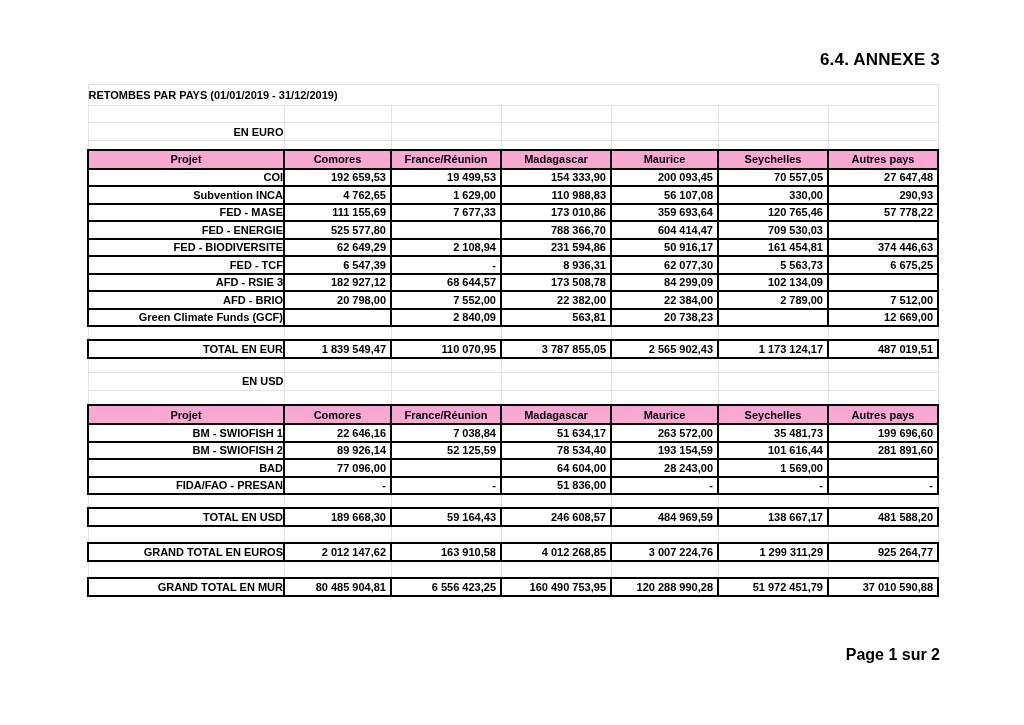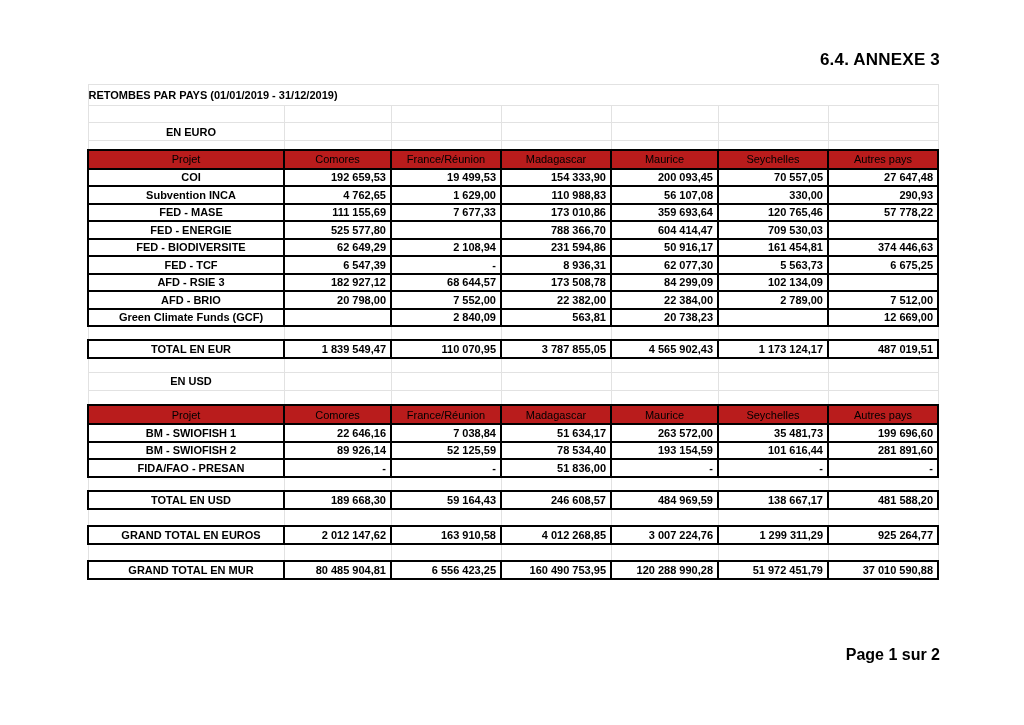--- a/index.html
+++ b/index.html
@@ -16,24 +16,24 @@
 
   
   .r-title td{height:20px;font-size:13.5px;font-weight:bold;text-align:left;border:1px solid #e2e2e2}
 
   
   .r-sp td{border:1px solid #e2e2e2}
   .r-label td{border:1px solid #e2e2e2;height:17px}
   .r-label td.lbl{font-size:10.5px;font-weight:bold;padding-left:1px}
 
   
-  .r-head td{height:17px;background:#b91c1c;border:2px solid #000;font-weight:normal;font-size:11px;text-align:center}
+  .r-head td{height:17px;background:#f9a8d4;border:2px solid #000;font-weight:bold;font-size:11px;text-align:center}
   .r-data td{height:15.5px;border:2px solid #000;font-weight:bold}
   .r-total td{height:16px;border:2px solid #000;font-weight:bold}
-  #sheet td.lbl{text-align:center;padding-left:10px}
+  #sheet td.lbl{text-align:right;padding-left:10px}
   #sheet td.num{text-align:right;padding-right:4px}
 </style>
 </head>
 <body>
 
 <div class="annexe">6.4. ANNEXE 3</div>
 
 <table id="sheet">
   <colgroup>
     <col style="width:196px">
@@ -186,21 +186,21 @@
         <td></td>
         <td></td>
       </tr>
     </tbody>
   <tbody>
       <tr class="r-total">
         <td class="lbl">TOTAL EN EUR</td>
         <td class="num">1 839 549,47</td>
         <td class="num">110 070,95</td>
         <td class="num">3 787 855,05</td>
-        <td class="num">4 565 902,43</td>
+        <td class="num">2 565 902,43</td>
         <td class="num">1 173 124,17</td>
         <td class="num">487 019,51</td>
       </tr>
     </tbody>
   <tbody>
       <tr class="r-sp" style="height: 14px;">
         <td></td>
         <td></td>
         <td></td>
         <td></td>
@@ -255,20 +255,29 @@
       <tr class="r-data">
         <td class="lbl">BM - SWIOFISH 2</td>
         <td class="num">89 926,14</td>
         <td class="num">52 125,59</td>
         <td class="num">78 534,40</td>
         <td class="num">193 154,59</td>
         <td class="num">101 616,44</td>
         <td class="num">281 891,60</td>
       </tr>
       <tr class="r-data">
+        <td class="lbl">BAD</td>
+        <td class="num">77 096,00</td>
+        <td class="num"></td>
+        <td class="num">64 604,00</td>
+        <td class="num">28 243,00</td>
+        <td class="num">1 569,00</td>
+        <td class="num"></td>
+      </tr>
+      <tr class="r-data">
         <td class="lbl">FIDA/FAO - PRESAN</td>
         <td class="num">-</td>
         <td class="num">-</td>
         <td class="num">51 836,00</td>
         <td class="num">-</td>
         <td class="num">-</td>
         <td class="num">-</td>
       </tr>
     </tbody>
   <tbody>

